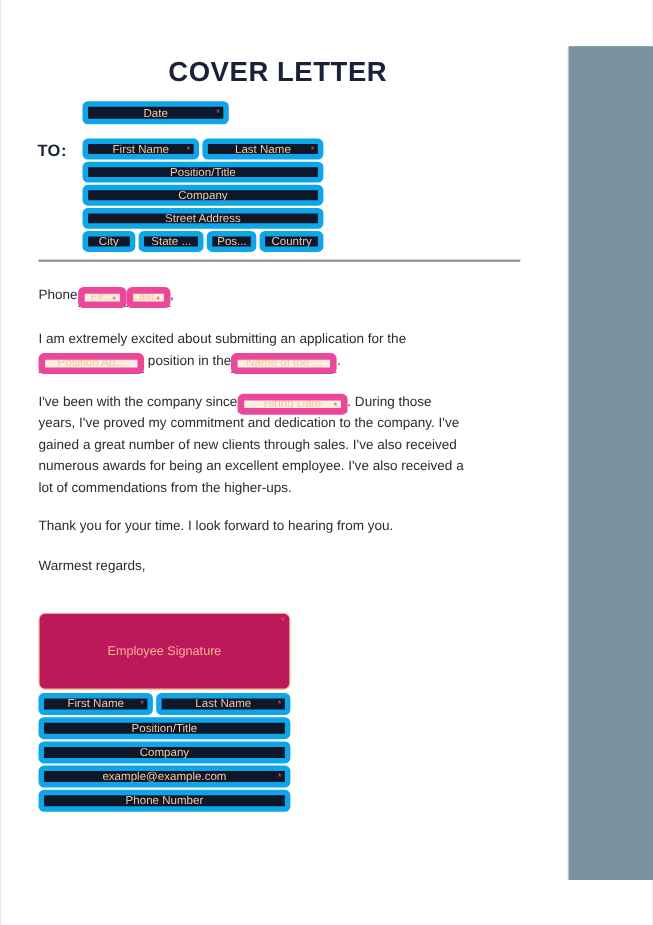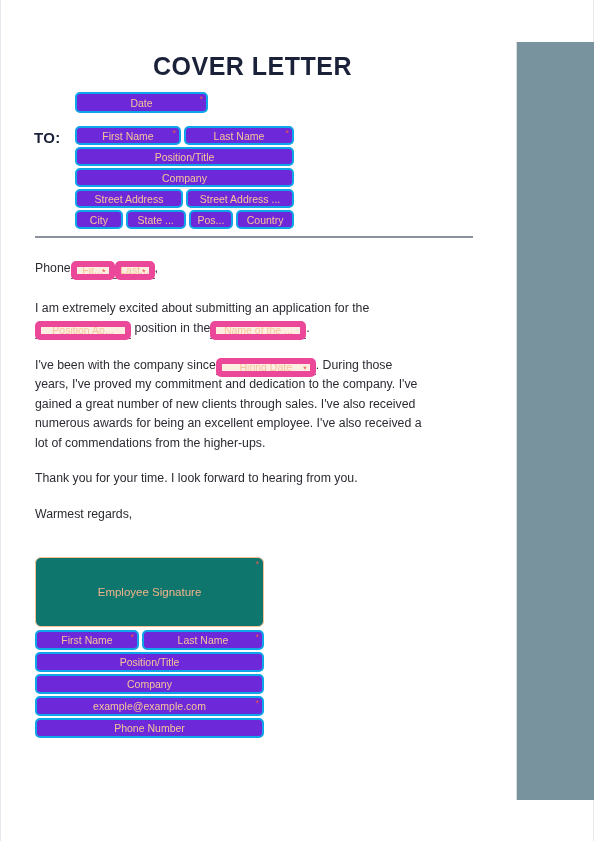--- a/index.html
+++ b/index.html
@@ -48,22 +48,22 @@
     font-size: 25px;
     font-weight: bold;
     letter-spacing: 0.5px;
     color: #1b2138;
   }
 
   
   .fld {
     position: relative;
     box-sizing: border-box;
-    background: #6d28d9;
-    border: 2px solid #0ea5e9;
+    background: #0f172a;
+    border: 5px solid #0ea5e9;
     border-radius: 5px;
     color: #f7c49a;
     font-size: 10.5px;
     display: flex;
     align-items: center;
     justify-content: center;
     white-space: nowrap;
     overflow: hidden;
     height: 19px;
   }
@@ -170,21 +170,21 @@
   
   #sig-block {
     position: absolute;
     left: 34px;
     top: 557px;
     width: 229px;
   }
   #sig-box {
     box-sizing: border-box;
     height: 70px;
-    background: #0f766e;
+    background: #be185d;
     border: 1px solid #f6c093;
     border-radius: 6px;
     color: #f0b48a;
     font-size: 11.5px;
     display: flex;
     align-items: center;
     justify-content: center;
     position: relative;
     margin-bottom: 3px;
   }
@@ -228,21 +228,20 @@
       <div class="fld req" style="flex-basis:110px">Last Name</div>
     </div>
     <div class="row">
       <div class="fld">Position/Title</div>
     </div>
     <div class="row">
       <div class="fld">Company</div>
     </div>
     <div class="row">
       <div class="fld" style="flex-basis:108px">Street Address</div>
-      <div class="fld" style="flex-basis:108px">Street Address ...</div>
     </div>
     <div class="row">
       <div class="fld" style="flex-basis:48px">City</div>
       <div class="fld" style="flex-basis:60px">State ...</div>
       <div class="fld" style="flex-basis:45px">Pos...</div>
       <div class="fld" style="flex-basis:58px">Country</div>
     </div>
   </div>
 
   <div id="divider"></div>

